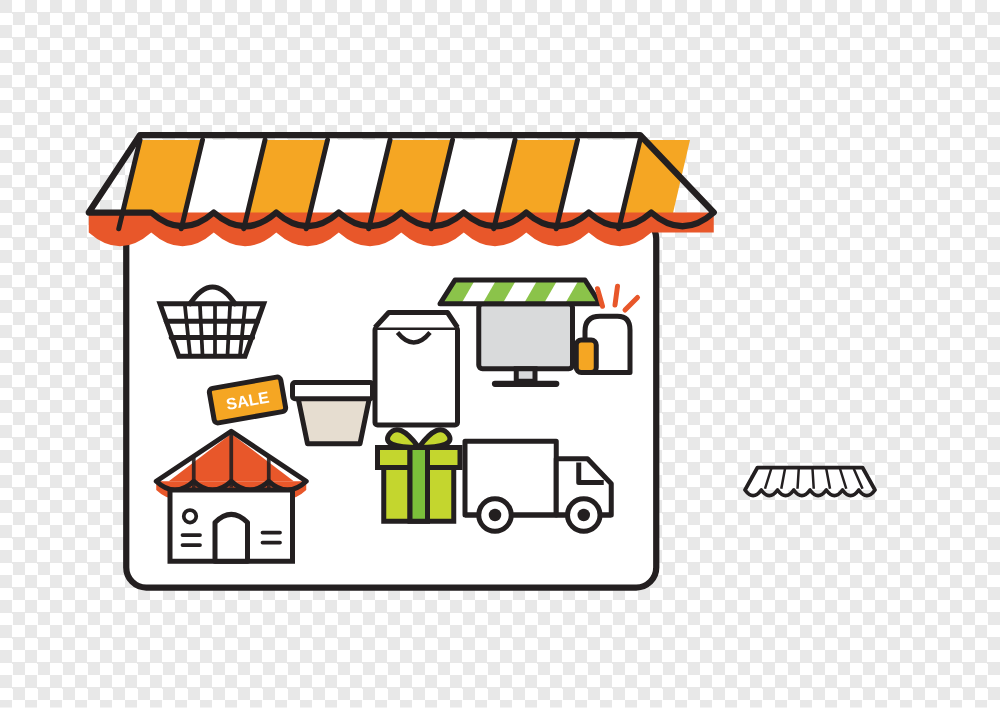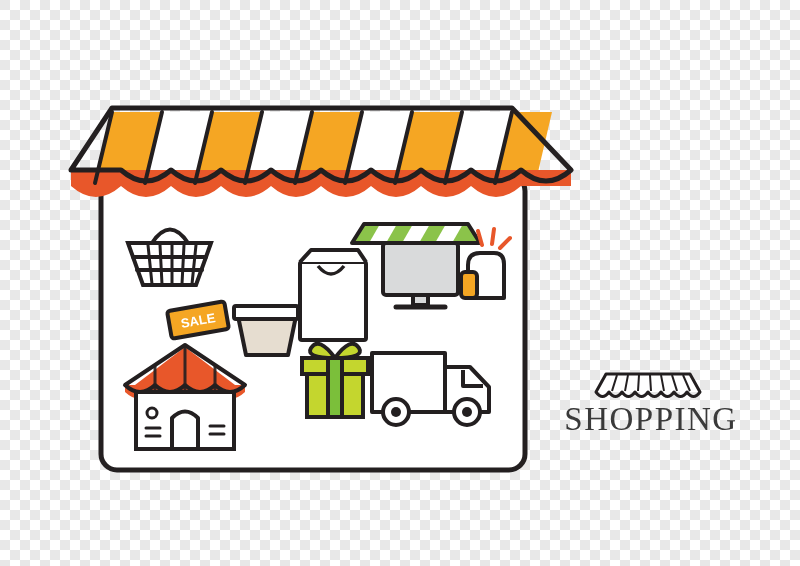--- a/index.html
+++ b/index.html
@@ -171,14 +171,13 @@
         <path d="M628 375 L625 391"></path>
         <path d="M639 375 L638 391"></path>
         <path d="M650 375 L651 391"></path>
         <path d="M661 375 L664 391"></path>
         <path d="M672 375 L677 391"></path>
         <path d="M683 375 L690 391"></path>
       </g>
     </g>
   </svg>
 
-  <div class="wordmark">SHOPPING</div>
 </div>
 
 </body></html>

